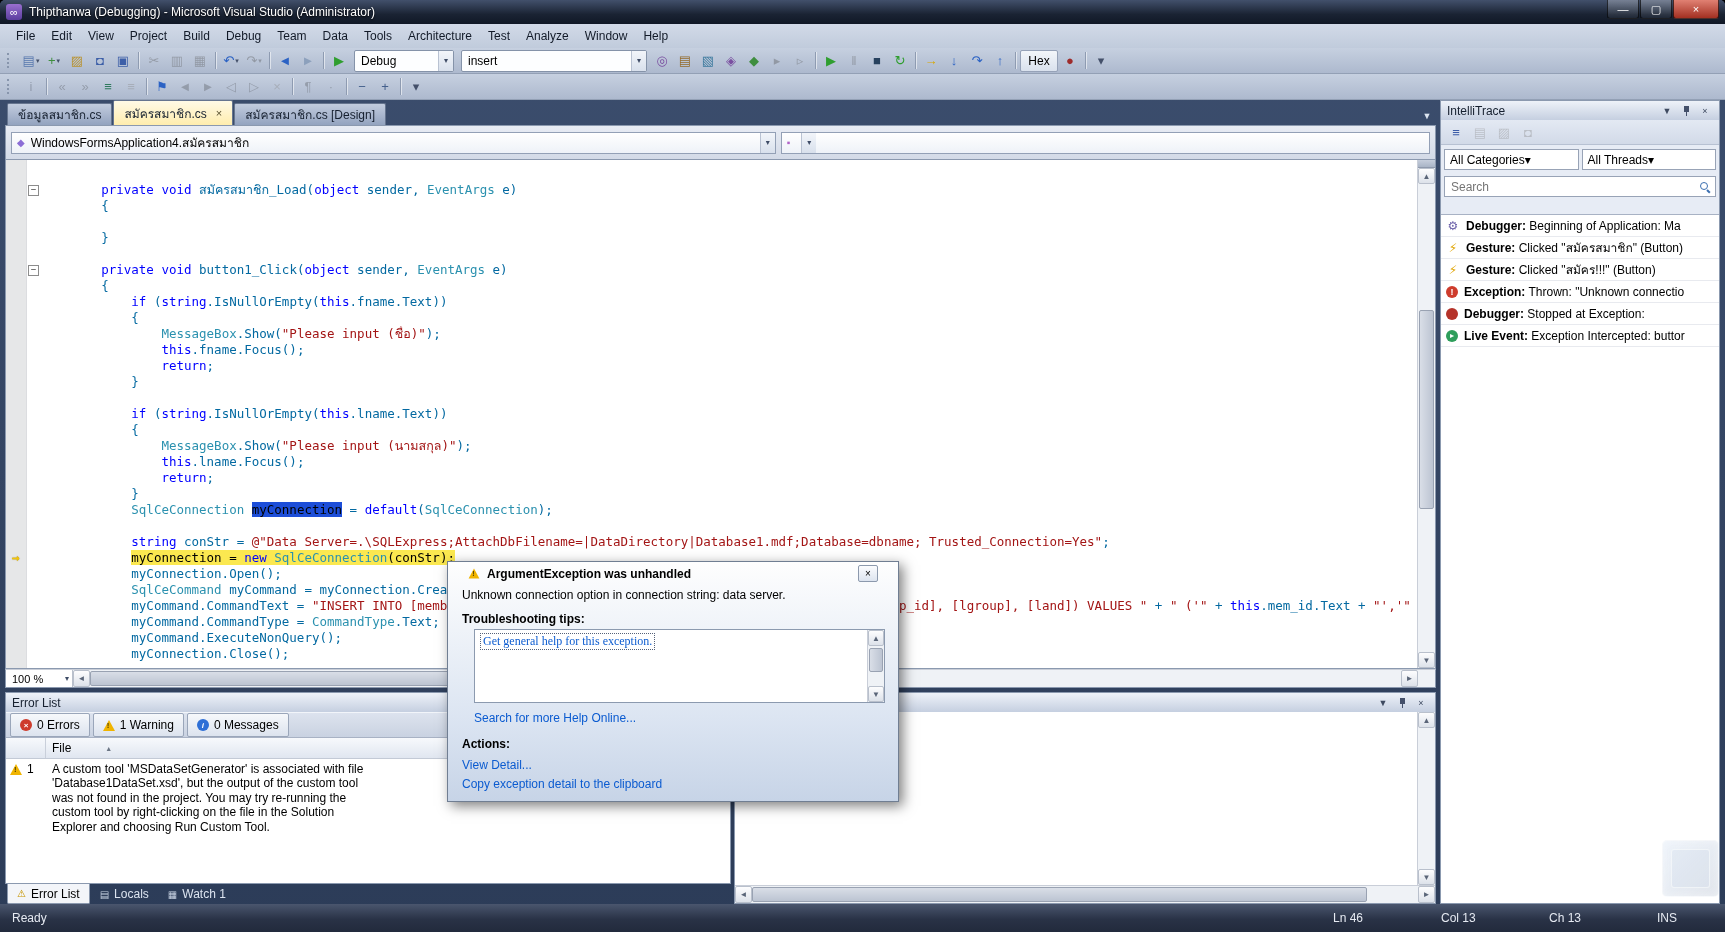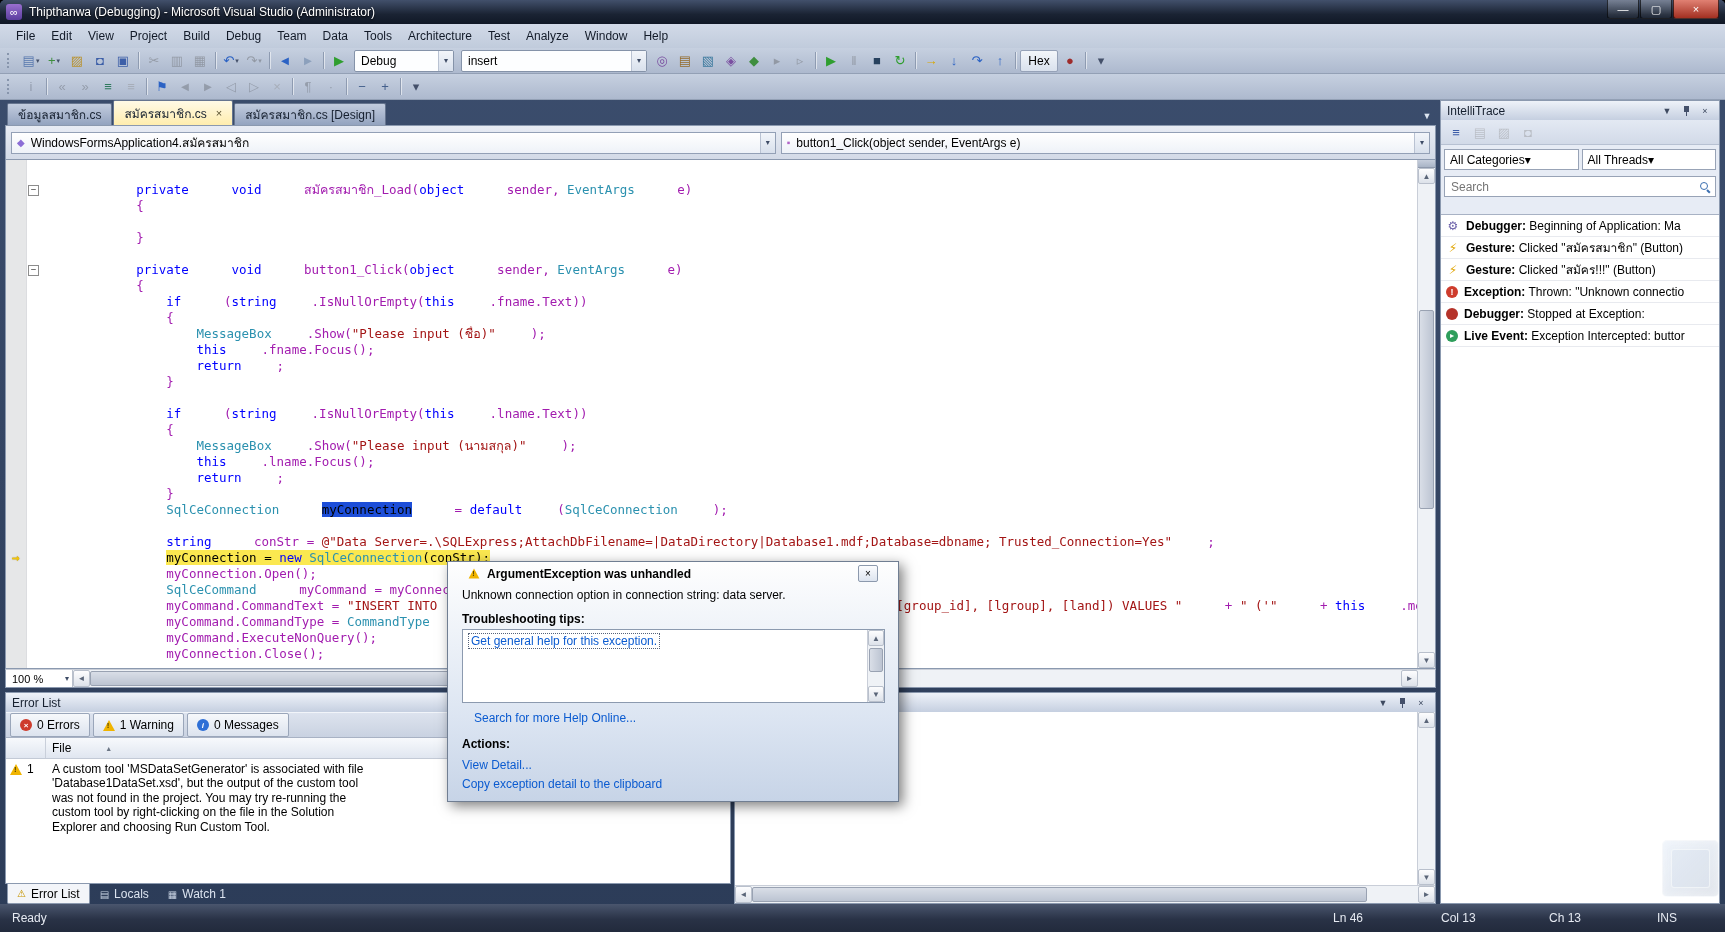--- a/index.html
+++ b/index.html
@@ -64,21 +64,21 @@
   .code-scroll{flex:1;overflow:hidden;position:relative;padding-top:6px;}
   .mstrip{position:absolute;left:0;top:0;bottom:0;width:20px;background:#E6E7E8;border-right:1px solid #DCDDE0;}
   .codelines{position:relative;font-family:"DejaVu Sans Mono","Liberation Mono",monospace;font-size:12.5px;line-height:16px;}
   .cl{display:flex;height:16px;align-items:center;}
   .cl .m1{width:20px;flex:none;display:flex;align-items:center;justify-content:center;z-index:1;}
   .cl .m2{width:15px;flex:none;display:flex;align-items:center;justify-content:center;}
   .cl .txt{flex:1;white-space:pre;overflow:hidden;}
   .fold-box{width:9px;height:9px;border:1px solid #8C8C8C;background:#fff;font-size:9px;line-height:7px;
       text-align:center;color:#444;font-family:"DejaVu Sans Mono",monospace;}
   .exec-arrow{color:#F2C50A;font-weight:bold;font-size:13px;text-shadow:0 0 1px #8A6D00;}
-  .tk-p{color:#a21caf;padding-left:35px;}.tk-k{color:#0000FF;}.tk-t{color:#2B91AF;}.tk-s{color:#A31515;}
+  .tk-p{color:#0369a1;}.tk-k{color:#0000FF;}.tk-t{color:#2B91AF;}.tk-s{color:#A31515;}
   .tk-h{color:#000;background:#1d4ed8;}
   .tk-yp{color:#000;background:#FBE850;}.tk-yk{color:#0000FF;background:#FBE850;}.tk-yt{color:#2B91AF;background:#FBE850;}
   
   .vscroll{width:17px;flex:none;display:flex;flex-direction:column;background:#EFF2F6;border-left:1px solid #C9CED8;}
   .vsplit{height:7px;background:linear-gradient(#C6CEDC,#A9B4C6);border-bottom:1px solid #8E99AC;flex:none;}
   .sbtn{height:16px;width:100%;display:flex;align-items:center;justify-content:center;font-size:8px;color:#5A6578;
       background:linear-gradient(#FDFDFE,#DDE2EA);border:1px solid #B9C0CC;border-radius:2px;flex:none;box-sizing:border-box;}
   .sbtn.h{width:17px;height:100%;}
   .vtrack{flex:1;position:relative;}
   .vthumb{position:absolute;left:1px;right:1px;top:27%;height:42%;background:linear-gradient(90deg,#D9DEE7,#BCC4D2);
@@ -173,21 +173,21 @@
   .exdlg{position:absolute;left:447px;top:561px;width:452px;height:241px;box-sizing:border-box;
       background:linear-gradient(#FEFEFE,#DCE5F2 65%,#C7D4E7);border:1px solid #707E92;
       box-shadow:4px 4px 12px rgba(0,0,0,.5);z-index:40;}
   .exdlg-title{height:23px;display:flex;align-items:center;gap:7px;padding:0 20px;}
   .exdlg-title .warn{transform:scale(.9);}
   .exdlg-title .t{font-weight:bold;}
   .exdlg-close{margin-left:auto;width:18px;height:15px;display:flex;align-items:center;justify-content:center;
       font-size:10px;border:1px solid #8C99AD;border-radius:2px;background:linear-gradient(#FBFCFE,#DDE4EF);}
   .exdlg-msg{padding:3px 14px 0;}
   .exdlg-b{font-weight:bold;padding:10px 14px 2px;}
-  .tips-box{margin:1px 13px 0 14px;height:72px;background:#fff;border:1px solid #8C9AAF;display:flex;}
+  .tips-box{margin:1px 13px 0 26px;height:72px;background:#fff;border:1px solid #8C9AAF;display:flex;font-family:Liberation Serif, serif;}
   .tips-content{flex:1;padding:3px 5px;}
   .tips-scroll{width:16px;flex:none;background:#EFF2F6;border-left:1px solid #C9CED8;display:flex;flex-direction:column;}
   .tips-scroll .vtrack2{flex:1;position:relative;}
   .tips-thumb{position:absolute;left:1px;right:1px;top:2px;height:22px;background:linear-gradient(90deg,#D9DEE7,#BCC4D2);
       border:1px solid #99A2B2;border-radius:2px;}
   .lnk{color:#0B5BD0;}
   .tip-link{display:inline-block;border:1px dotted #55627A;padding:0 2px;}
   .lnk-row{padding:8px 26px 0;}
   .lnk-row2{padding:5px 14px 0;}
   
@@ -421,21 +421,20 @@
       </div>
 
       <div class="navbar">
         <div class="navcombo left">
           <span class="ic class-ic">◆</span>
           <span class="val">WindowsFormsApplication4.สมัครสมาชิก</span>
           <span class="arrow">▾</span>
         </div>
         <div class="navcombo right">
           <span class="ic method-ic">▪</span>
-          <span class="val">button1_Click(object sender, EventArgs e)</span>
           <span class="arrow">▾</span>
         </div>
       </div>
 
       <div class="editor">
         <div class="code-scroll">
           <div class="mstrip"></div>
           <div class="codelines" id="codelines">
               <div class="cl">
                 <span class="m1"></span>

